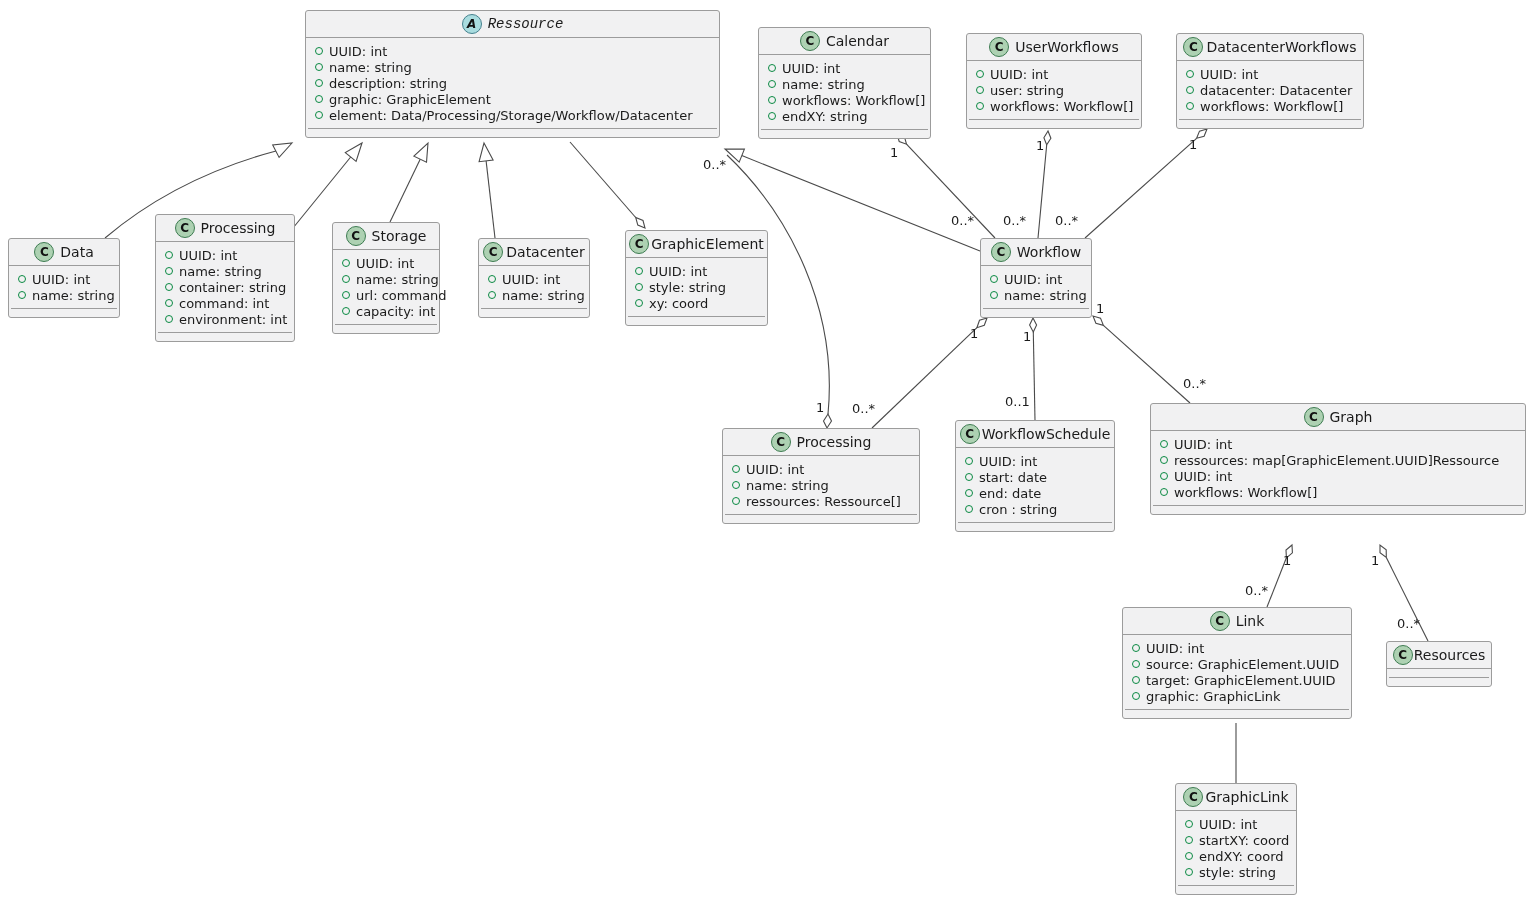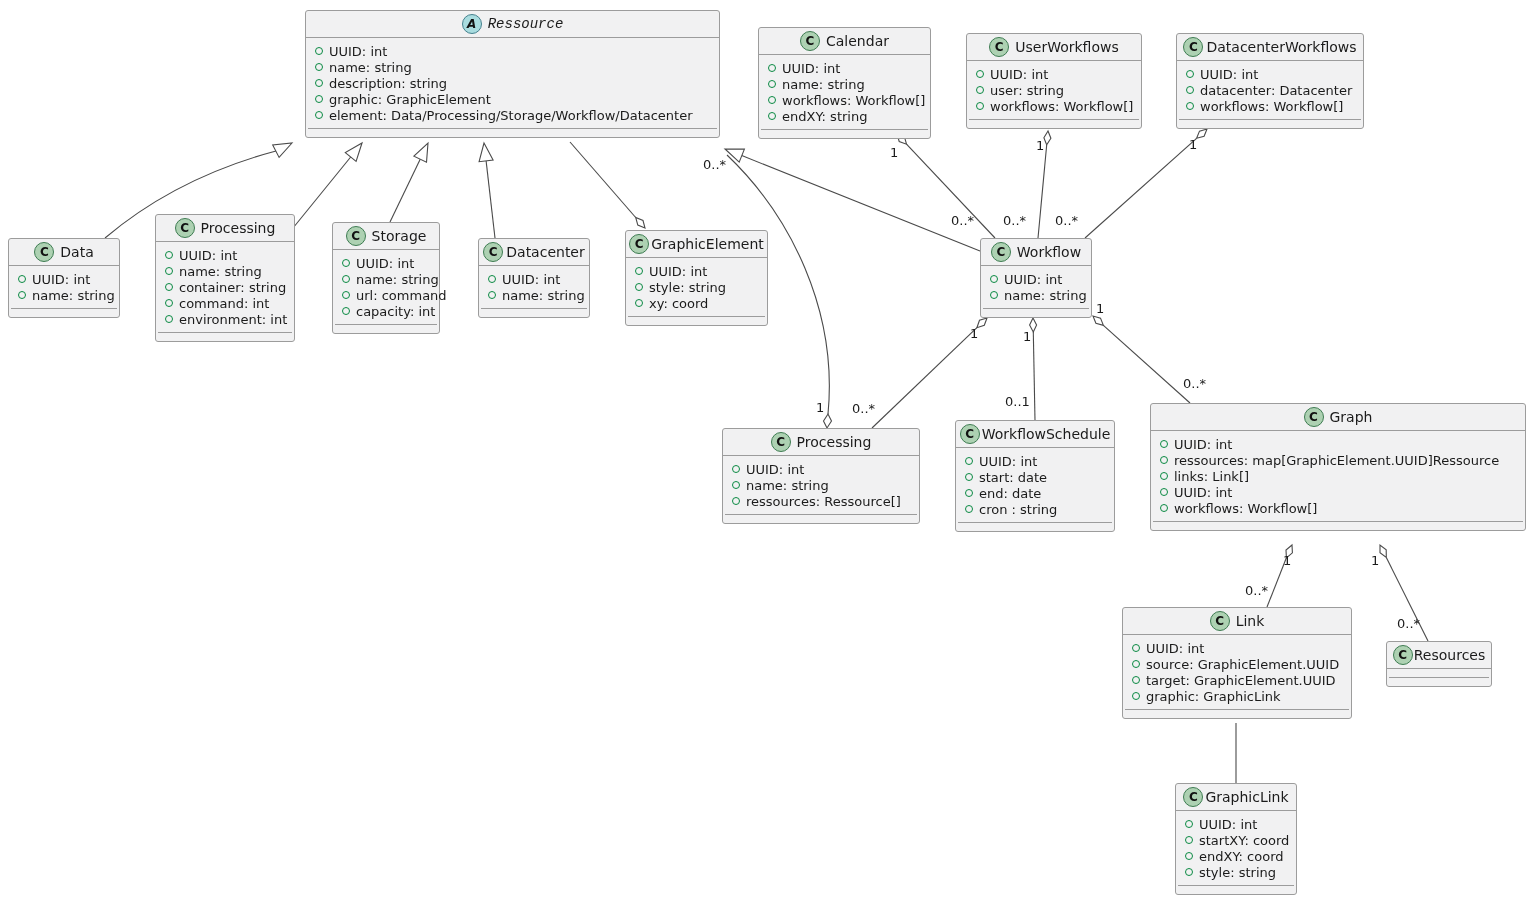--- a/index.html
+++ b/index.html
@@ -286,21 +286,20 @@
   </div>
 
   <div class="uml-class" style="left:1150px;top:403px;width:376px;">
     <div class="uml-title">
       <span class="circ">C</span>
       <span class="cname">Graph</span>
     </div>
     <ul class="uml-attrs">
       <li>UUID: int</li>
       <li>ressources: map[GraphicElement.UUID]Ressource</li>
-      <li>links: Link[]</li>
       <li>UUID: int</li>
       <li>workflows: Workflow[]</li>
     </ul>
     <div class="uml-methods"></div>
   </div>
 
   <div class="uml-class" style="left:1122px;top:607px;width:230px;">
     <div class="uml-title">
       <span class="circ">C</span>
       <span class="cname">Link</span>

